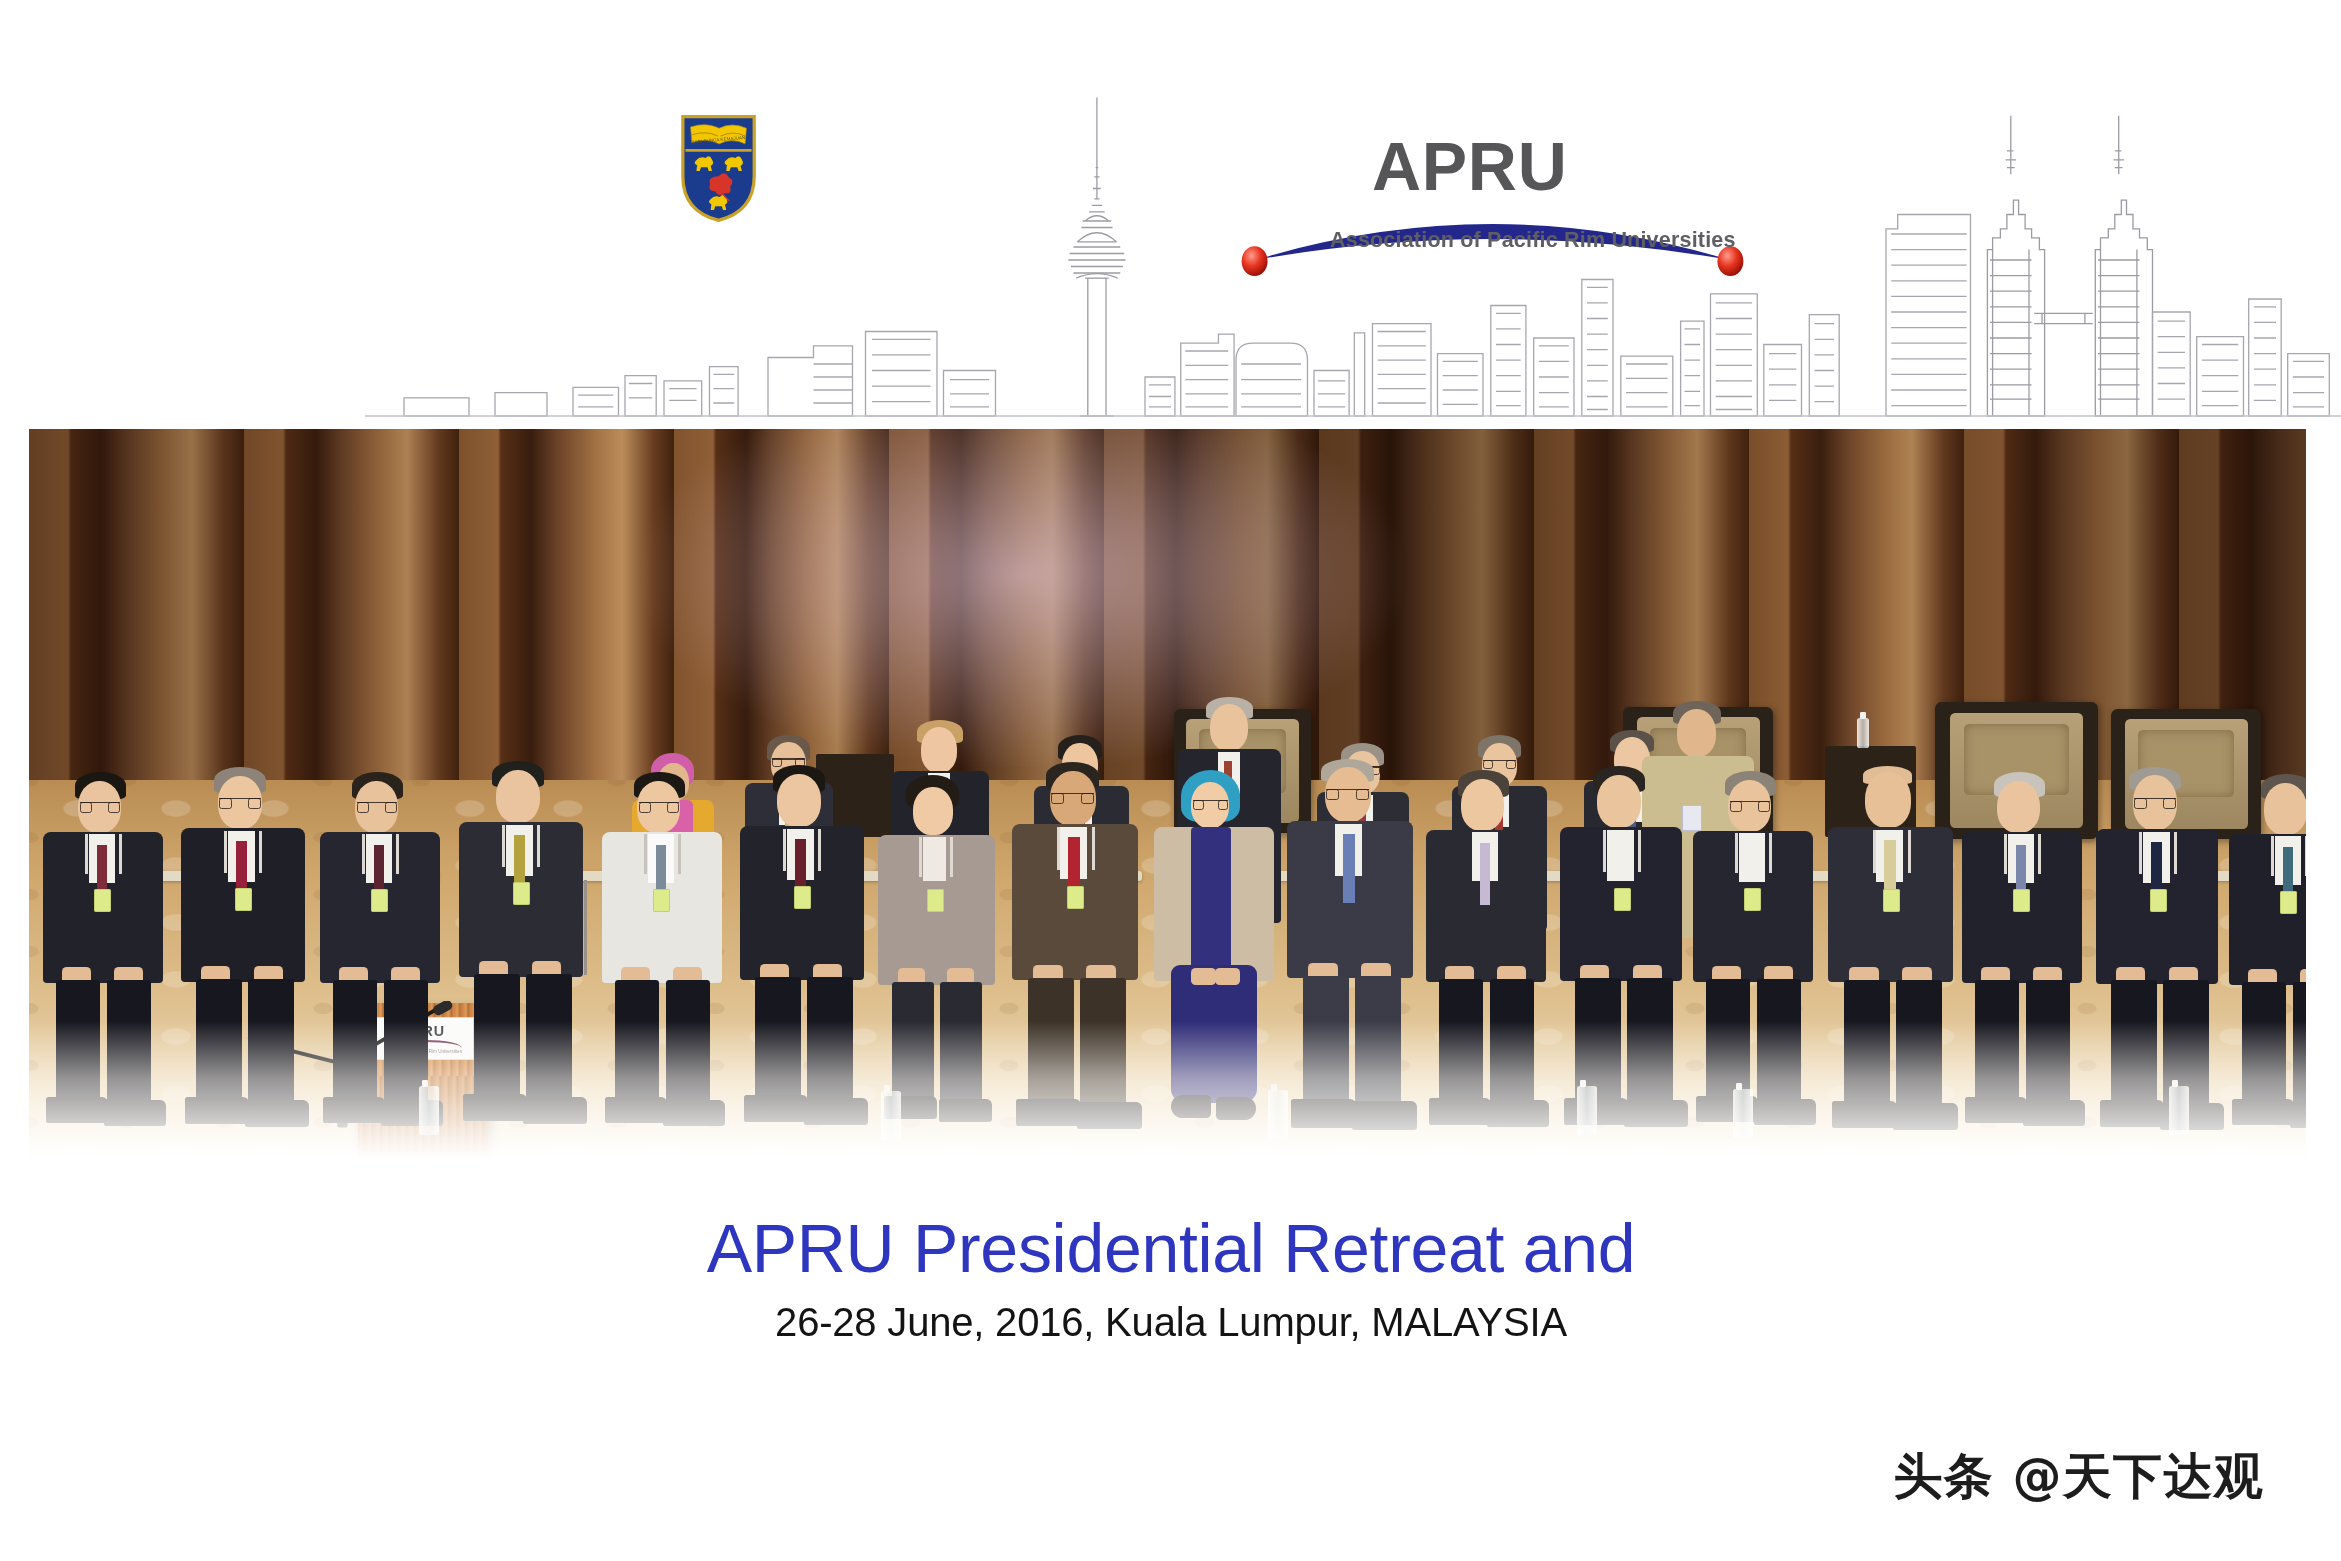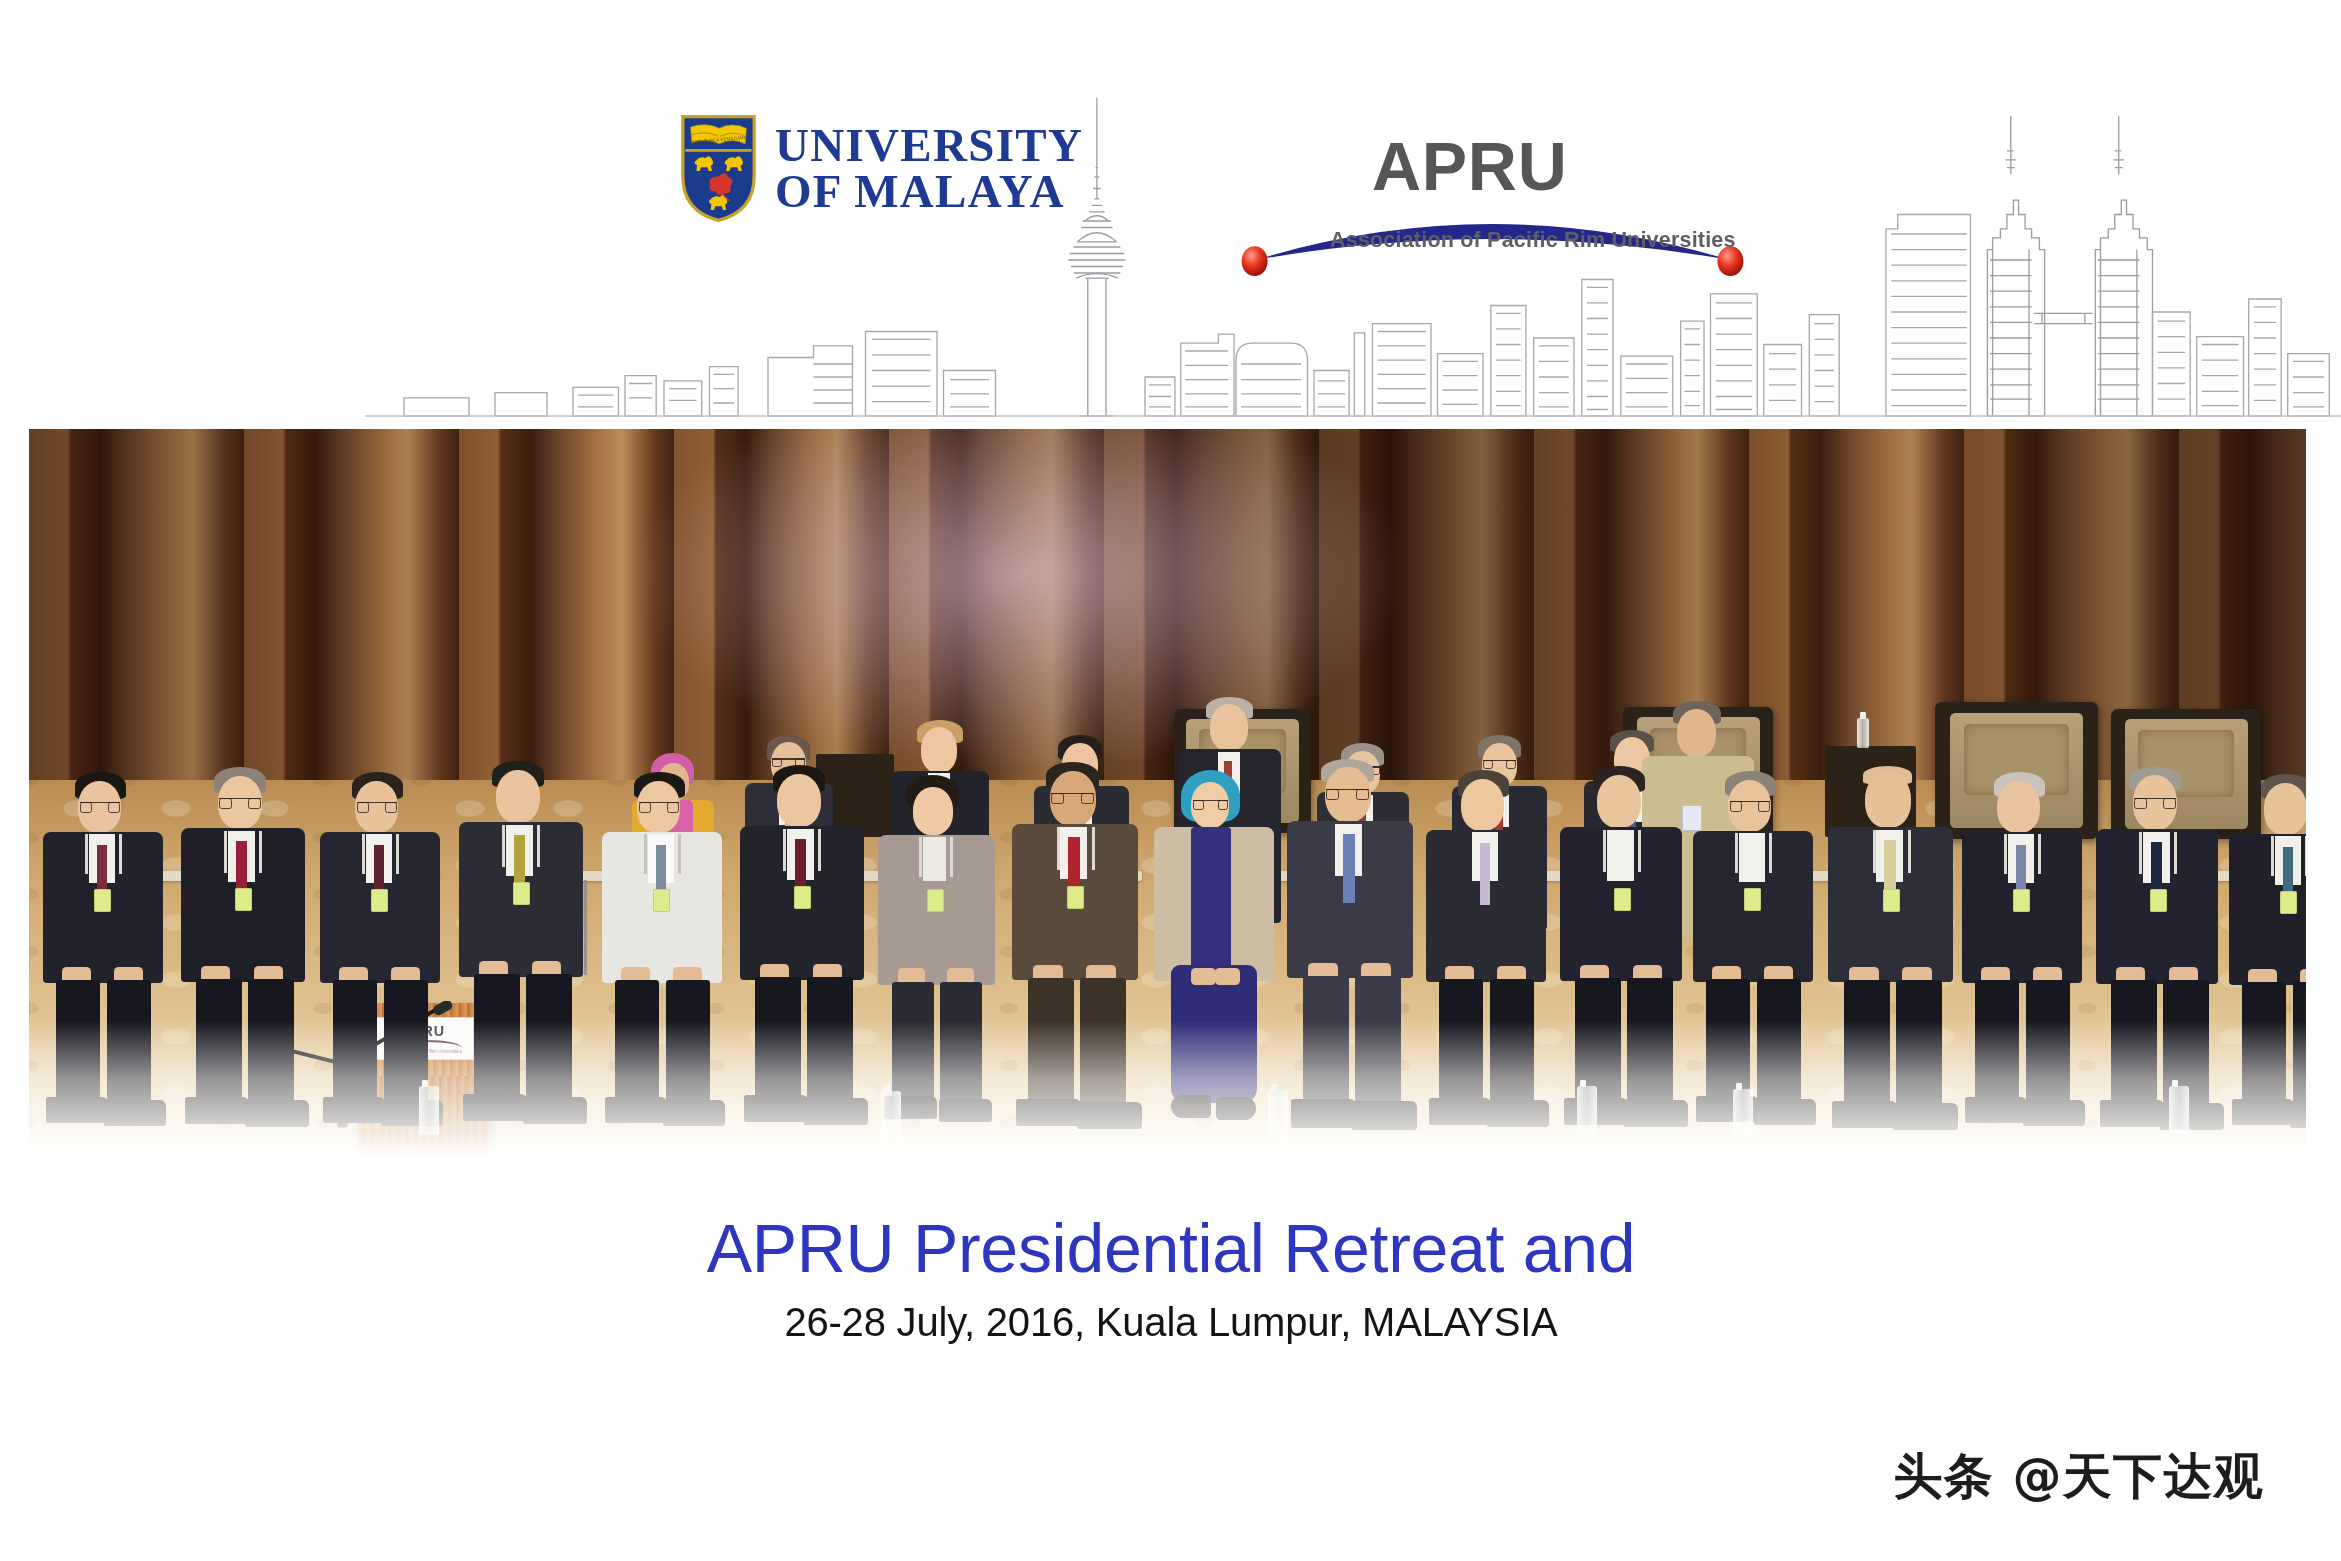--- a/index.html
+++ b/index.html
@@ -240,24 +240,20 @@
         <g fill="#F2C700">
           <path d="M24 72 q7 -8 15 -4 q6 -7 10 2 q4 7 -2 10 l2 8 h-5 l-2 -6 h-10 l-2 6 h-5 l1 -9 q-6 -3 -2 -7z"></path>
           <path d="M70 72 q7 -8 15 -4 q6 -7 10 2 q4 7 -2 10 l2 8 h-5 l-2 -6 h-10 l-2 6 h-5 l1 -9 q-6 -3 -2 -7z"></path>
           <path d="M46 132 q7 -8 15 -4 q6 -7 10 2 q4 7 -2 10 l2 8 h-5 l-2 -6 h-10 l-2 6 h-5 l1 -9 q-6 -3 -2 -7z"></path>
         </g>
         <g fill="#D7342A">
           <path d="M59 96 q10 -10 16 2 q10 4 2 14 q3 12 -9 10 q-9 7 -14 -3 q-12 1 -8 -11 q-4 -11 13 -12z"></path>
           <path d="M62 118 q6 10 14 16" stroke="#D7342A" stroke-width="2" fill="none"></path>
         </g>
       </svg>
-      <div class="um-words">
-        <div class="um-line">UNIVERSITY</div>
-        <div class="um-line">OF MALAYA</div>
-      </div>
     </div>
 
     <div class="apru-lockup">
       <div class="apru-word">APRU</div>
       <svg class="apru-arc" viewBox="0 0 780 130">
         <path d="M26 104 Q390 -6 754 104 Q390 40 26 104 Z" fill="#23278C"></path>
         <radialGradient id="rb" cx="38%" cy="32%" r="68%">
           <stop offset="0%" stop-color="#ff9d8e"></stop>
             <stop offset="52%" stop-color="#e8351f"></stop>
           <stop offset="100%" stop-color="#9c1108"></stop>
@@ -772,21 +768,21 @@
     <div class="bottle" style="left:1704px;top:660px;width:19.5px;height:49px;z-index:30;"></div>
     <div class="bottle" style="left:2140px;top:657px;width:19.5px;height:49px;z-index:30;"></div>
 
     <div class="photo-fade"></div>
   </div>
 
   <div class="footer">
     <div class="f-title" style="color:#2E35BE;">
       <div>APRU Presidential Retreat and</div>
     </div>
-    <div class="f-sub">26-28 July, 2016, Kuala Lumpur, MALAYSIA</div>
+    <div class="f-sub">26-28 June, 2016, Kuala Lumpur, MALAYSIA</div>
   </div>
 
   <div class="wm-baidu">
     <span class="wm-baidu-txt">Baidu 百科</span>
   </div>
   <div class="wm-tt">头条 @天下达观</div>
 
 </div>
 
 

